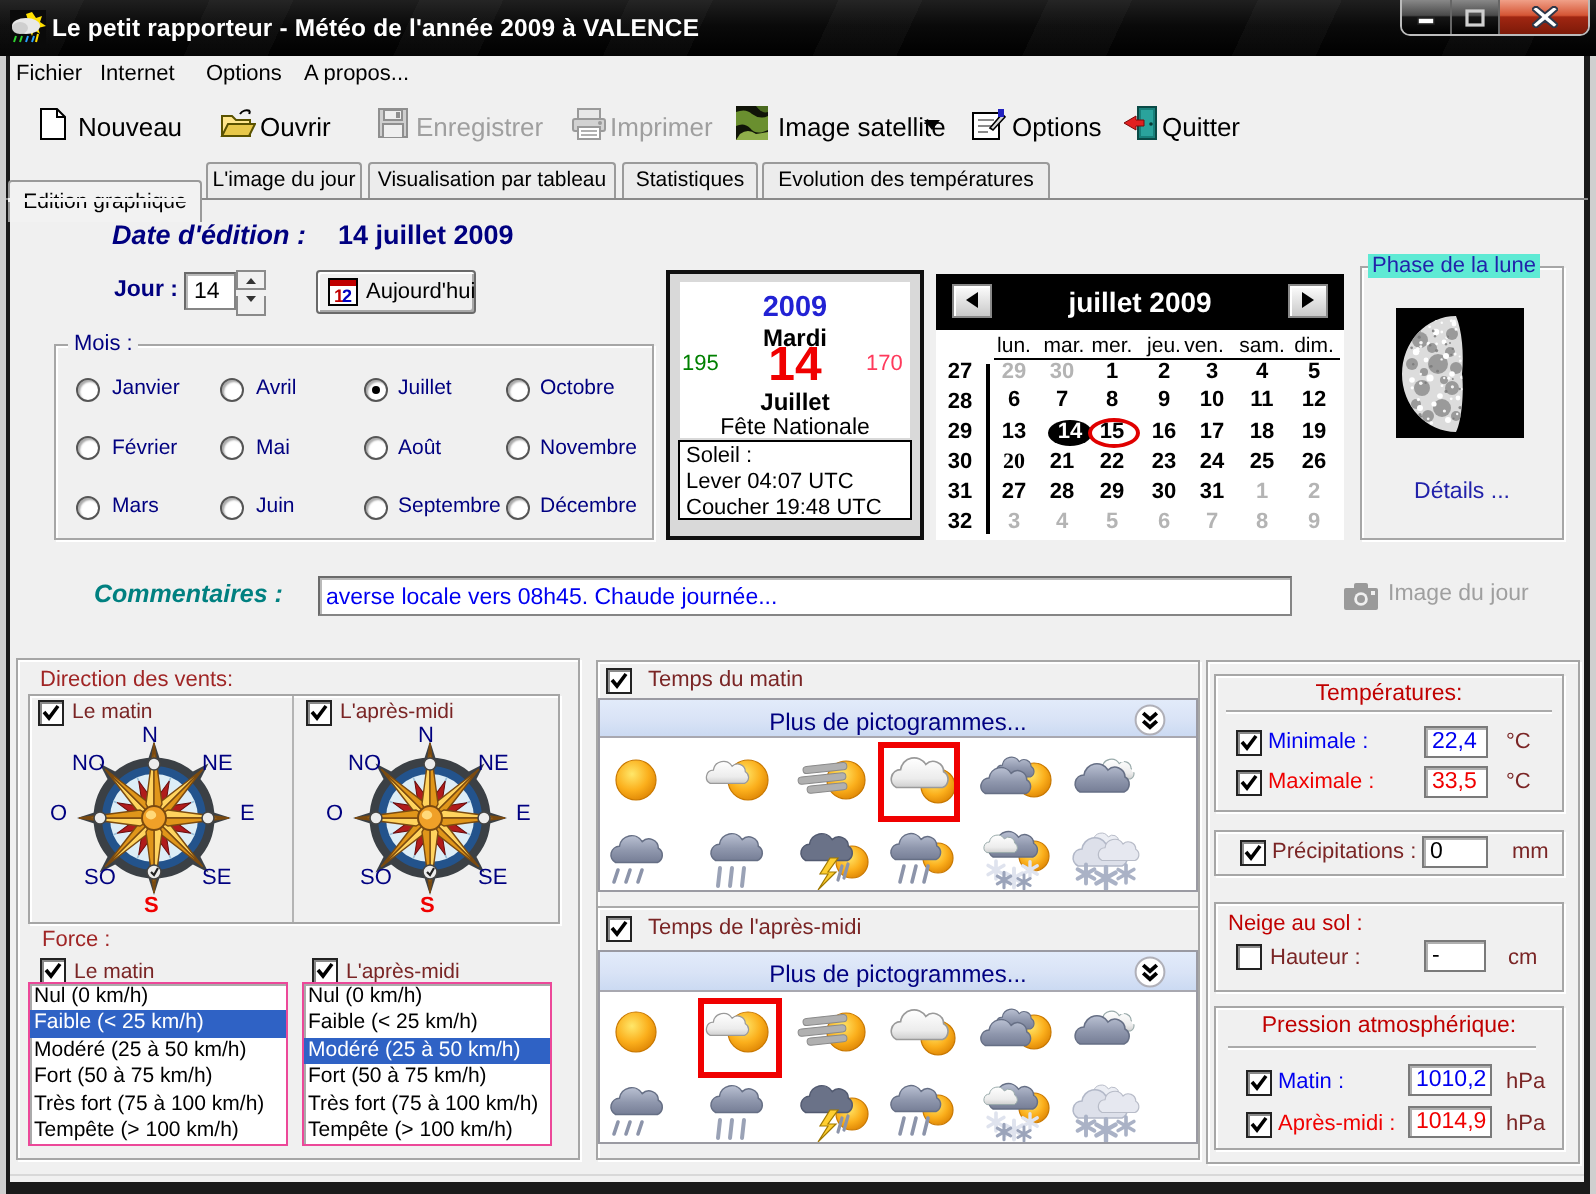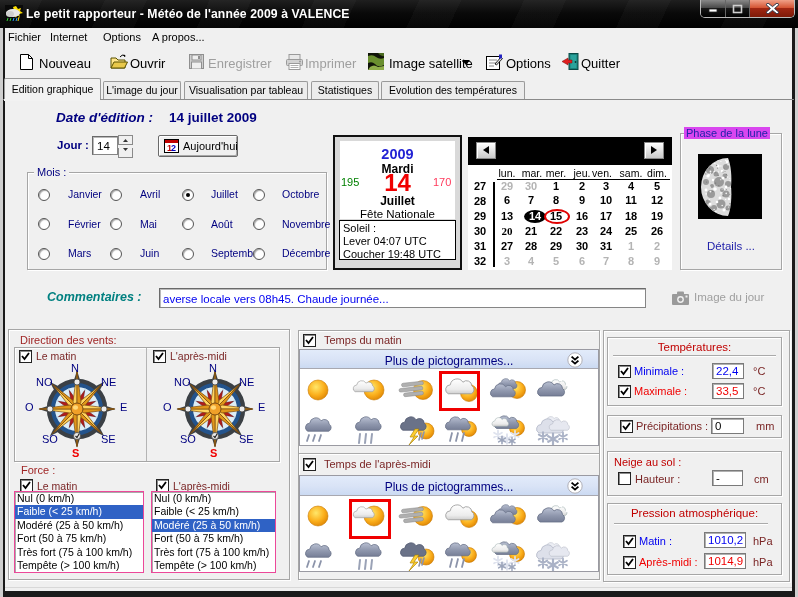--- a/index.html
+++ b/index.html
@@ -35,21 +35,21 @@
 #frame-r2{left:792px;top:28px;width:2.5px;height:569px;background:#1a1a1a;}
 #frame-r1{left:794.5px;top:28px;width:3.5px;height:569px;background:#cfcfcf;}
 #frame-b{left:3px;top:591px;width:792px;height:6px;background:#1a1a1a;}
 #client{left:5px;top:99px;width:788px;height:492px;background:#f0f0f0;}
 
 .sunken{background:#fff;border:1px solid #858585;border-top-color:#6a6a6a;border-left-color:#6a6a6a;box-shadow:inset 1px 1px 0 #b9b9b9;box-sizing:border-box;}
 .gbox{border:1px solid #a6a6a6;box-shadow:1px 1px 0 #fff, inset 1px 1px 0 #fff;box-sizing:border-box;}
 .navy{color:#000080;}
 .rb{width:12px;height:12px;border-radius:50%;background:#fff;border:1px solid #555;box-shadow:inset 1px 1px 1px #aaa;box-sizing:border-box;}
 .rb.on::after{content:"";position:absolute;left:3px;top:3px;width:4px;height:4px;border-radius:50%;background:#000;}
-.rlb{font-size:10.5px;margin-left:12px;}
+.rlb{font-size:10.5px;}
 #cal .dn{position:absolute;top:30px;font-size:10.5px;color:#000;width:24px;text-align:center;}
 #cal .wk{position:absolute;left:3px;width:18px;text-align:center;font-size:11px;font-weight:bold;color:#000;}
 #cal .cd{position:absolute;width:24px;text-align:center;font-size:11px;font-weight:bold;color:#000;}
 #cal .cd.g{color:#b4b4b4;}
 .cbx{width:13px;height:13px;background:#fff;border:1px solid #222;box-shadow:inset 1px 1px 0 #8a8a8a;box-sizing:border-box;}
 .cbx svg{display:block;margin:0 0 0 0;}
 .cpl{font-size:11px;color:#000080;}
 .lst{background:#fff;border:1px solid #ec4899;box-shadow:inset 1px 1px 0 #aaa;box-sizing:border-box;overflow:hidden;font-size:10.5px;color:#000;}
 .lst div{height:13.4px;line-height:13.4px;padding-left:2px;white-space:nowrap;}
 .lst .sel{background:#2f62c5;color:#fff;}
@@ -397,21 +397,21 @@
     <svg class="abs" style="left:557px;top:7px;" width="17" height="17" viewBox="0 0 17 17">
         <rect x="7" y="0.5" width="9" height="16" fill="#18807a" stroke="#0a4a46"></rect>
         <rect x="8.5" y="2" width="6" height="13" fill="#2aa39c"></rect>
         <circle cx="13.5" cy="9" r="0.9" fill="#083a36"></circle>
         <path d="M0 8.5 L6 5 L6 7 L10 7 L10 10 L6 10 L6 12 Z" fill="#e02020" stroke="#7a0a0a" stroke-width="0.5"></path>
       </svg>
     <span class="tbtxt" style="left:576px">Quitter</span>
   </div>
 
   <div id="tabbar" class="abs">
-    <div class="tab on" style="left:-1px;width:97px;padding-top:4px;">Edition graphique</div>
+    <div class="tab on" style="left:-1px;width:97px;padding-top:4px;margin-top:12px;">Edition graphique</div>
     <div class="tab off" style="left:98px;width:78px;padding-top:2px;">L'image du jour</div>
     <div class="tab off" style="left:179px;width:124px;padding-top:2px;">Visualisation par tableau</div>
     <div class="tab off" style="left:306px;width:68px;padding-top:2px;">Statistiques</div>
     <div class="tab off" style="left:376px;width:144px;padding-top:2px;">Evolution des températures</div>
   </div>
   <div id="tabline" class="abs"></div>
   <div class="abs" style="left:4px;top:99px;width:96px;height:2px;background:#f2f2f2;z-index:4"></div>
   <div id="client" class="abs"></div>
 
   <div class="abs navy" style="left:56px;top:110px;font-size:13.5px;font-weight:bold;font-style:italic;">Date d'édition :</div>
@@ -487,20 +487,21 @@
     <div class="abs" style="left:8px;top:5px;width:20px;height:17px;background:linear-gradient(180deg,#fdfdfd,#c9c9c9);border:1px solid #888;box-shadow:inset 1px 1px 0 #fff;box-sizing:border-box;">
         <svg width="6" height="8" style="display:block;margin:3px auto 0">
           <path d="M6 0 L0 4 L6 8 Z" fill="#000"></path>
         </svg>
       </div>
     <div class="abs" style="left:176px;top:5px;width:20px;height:17px;background:linear-gradient(180deg,#fdfdfd,#c9c9c9);border:1px solid #888;box-shadow:inset 1px 1px 0 #fff;box-sizing:border-box;">
         <svg width="6" height="8" style="display:block;margin:3px auto 0">
           <path d="M0 0 L6 4 L0 8 Z" fill="#000"></path>
         </svg>
       </div>
+    <div class="abs" style="left:0;top:6px;width:204px;text-align:center;font-size:14px;font-weight:bold;color:#fff;">juillet 2009</div>
     <div class="dn" style="left:27px;">lun.</div>
       <div class="dn" style="left:52px;">mar.</div>
       <div class="dn" style="left:76px;">mer.</div>
       <div class="dn" style="left:102px;">jeu.</div>
       <div class="dn" style="left:122px;">ven.</div>
       <div class="dn" style="left:151px;">sam.</div>
       <div class="dn" style="left:177px;">dim.</div>
     <div class="wk" style="top:43px;">27</div>
       <div class="wk" style="top:58px;">28</div>
       <div class="wk" style="top:73px;">29</div>
@@ -549,21 +550,21 @@
       <div class="cd g" style="left:76px;top:118px;">5</div>
       <div class="cd g" style="left:102px;top:118px;">6</div>
       <div class="cd g" style="left:126px;top:118px;">7</div>
       <div class="cd g" style="left:151px;top:118px;">8</div>
       <div class="cd g" style="left:177px;top:118px;">9</div>
     <div class="abs" style="left:29px;top:42px;width:173px;height:1px;background:#000;"></div>
     <div class="abs" style="left:25px;top:45px;width:2px;height:85px;background:#000;"></div>
   </div>
 
   <div class="abs gbox" style="left:680px;top:133px;width:102px;height:137px;"></div>
-  <div class="abs" style="left:684px;top:127px;font-size:11px;color:#2222aa;background:#d946ef;padding:0 2px;">Phase de la lune</div>
+  <div class="abs" style="left:684px;top:127px;font-size:11px;color:#2222aa;background:#5eead4;padding:0 2px;">Phase de la lune</div>
   <div class="abs" style="left:698px;top:154px;width:64px;height:65px;background:#000;">
     <svg width="64" height="65" viewBox="0 0 64 65">
       <defs>
         <clipPath id="mclip">
             <path d="M30 4 A 27 29 0 0 0 30 62 C 33 56 34 41 33 33 C 34 23 33 11 30 4 Z"></path>
           </clipPath>
       </defs>
       <path d="M30 4 A 27 29 0 0 0 30 62 C 33 56 34 41 33 33 C 34 23 33 11 30 4 Z" fill="#dcdcdc"></path>
       <g clip-path="url(#mclip)" fill="#9a9a9a">
         <circle cx="12" cy="16" r="4"></circle>

